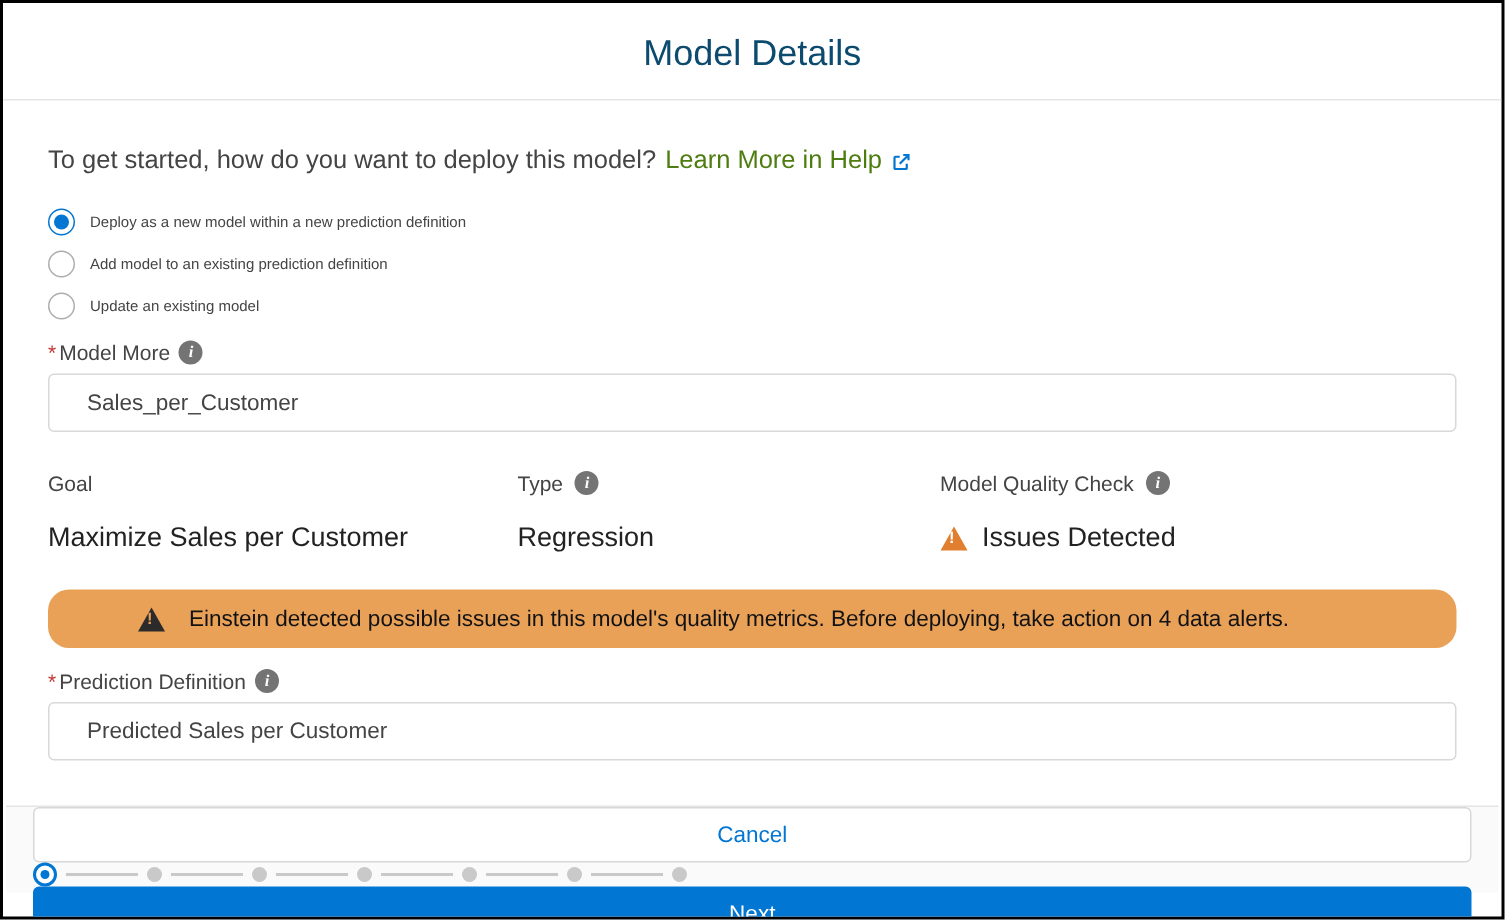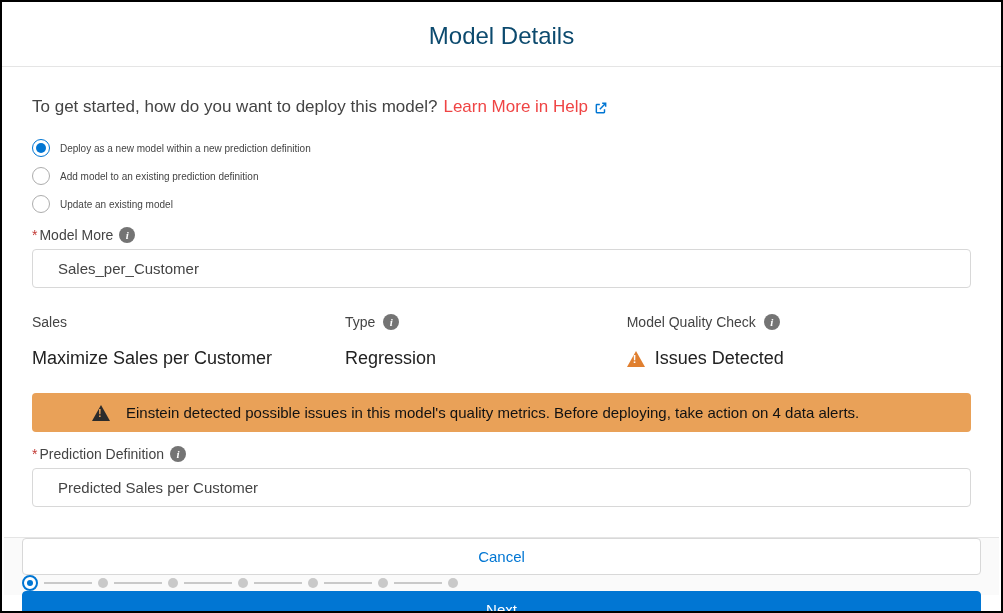--- a/index.html
+++ b/index.html
@@ -28,21 +28,21 @@
     }
     .intro-line {
       font-size: 17px;
       color: #444;
       margin-bottom: 22px;
       display: flex;
       align-items: flex-start;
       gap: 6px;
     }
     .help-link {
-      color: #ef4444;
+      color: #4d7c0f;
       text-decoration: none;
       display: inline-flex;
       align-items: center;
       gap: 6px;
       font-size: 17px;
     }
     .ext-icon {
       width: 14px;
       height: 14px;
       display: inline-block;
@@ -157,21 +157,21 @@
       position: absolute;
       left: -3px;
       top: 2px;
       color: #fff;
       font-size: 11px;
       font-weight: bold;
     }
     .alert-bar {
       margin-top: 24px;
       background: #e9a158;
-      border-radius: 4px;
+      border-radius: 14px;
       padding: 11px 20px;
       display: flex;
       align-items: center;
       gap: 16px;
       color: #121212;
       font-size: 15px;
     }
     .alert-bar .warn-tri-dark {
       width: 0;
       height: 0;
@@ -297,21 +297,21 @@
   </div>
 
   <div class="field-label">
     <span><span class="required">*</span><span>Model More</span></span>
     <span class="info-icon">i</span>
   </div>
   <input type="text" class="text-input" value="Sales_per_Customer" style="">
 
   <div class="info-row">
     <div class="info-col">
-      <div class="col-label">Sales</div>
+      <div class="col-label">Goal</div>
       <div class="col-value">Maximize Sales per Customer</div>
     </div>
     <div class="info-col col2">
       <div class="col-label">
         <span>Type</span>
         <span class="info-icon">i</span>
       </div>
       <div class="col-value">Regression</div>
     </div>
     <div class="info-col col3">

